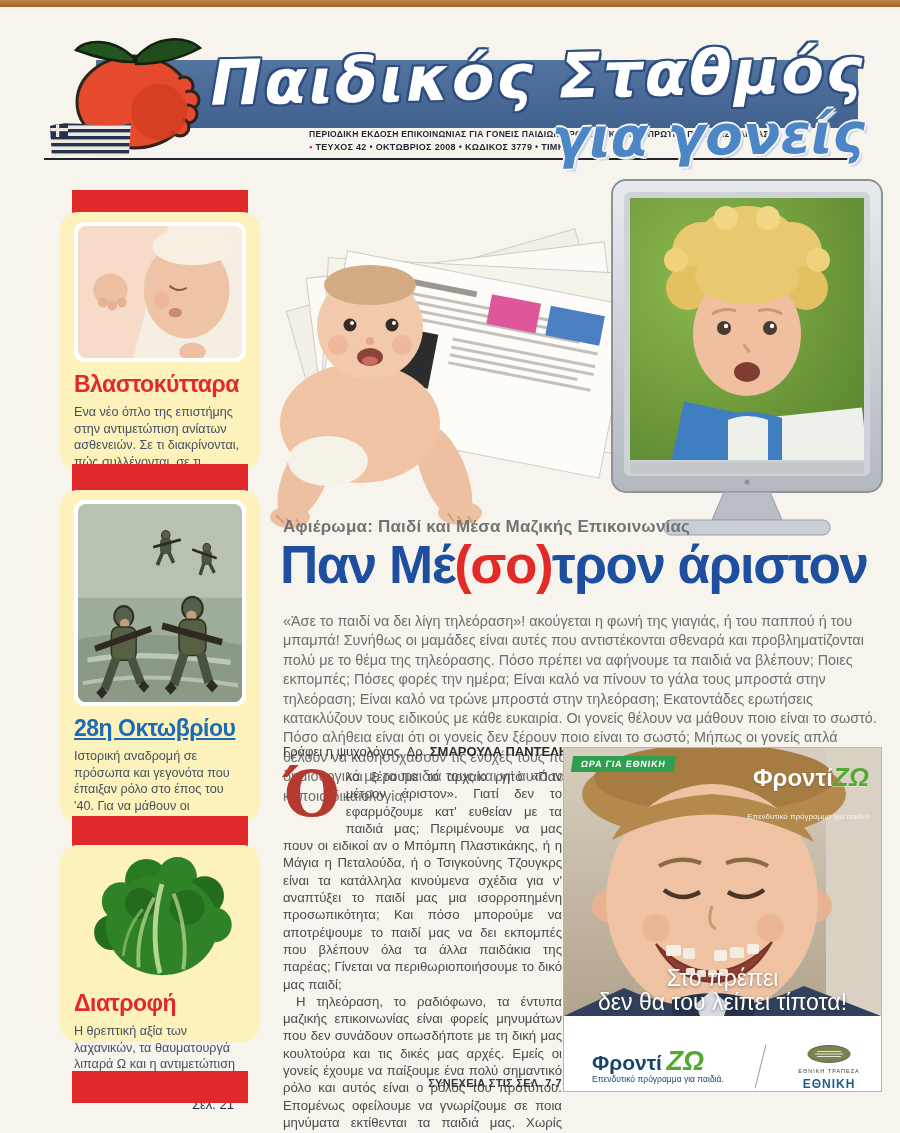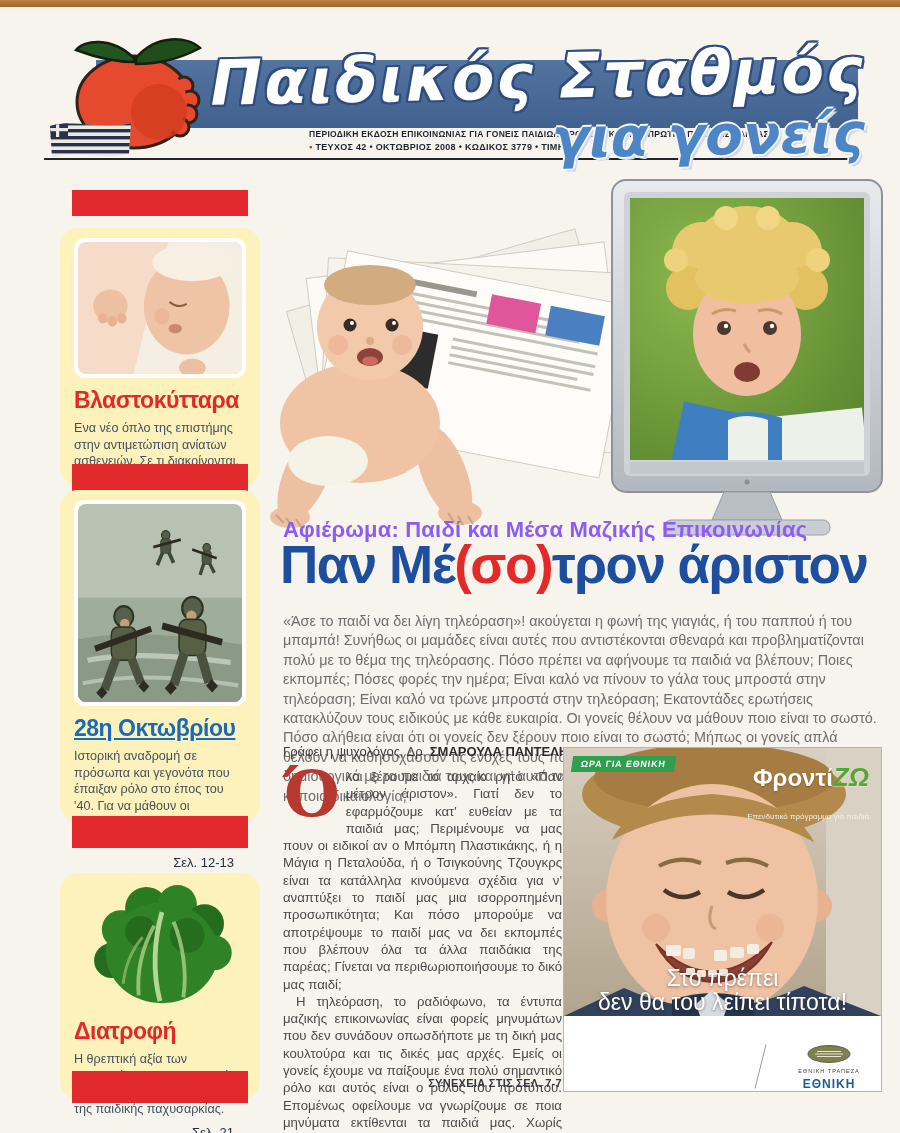--- a/index.html
+++ b/index.html
@@ -42,22 +42,22 @@
   .t-red { color:#e1292b; } .t-blue { color:#1a6ab8;text-decoration:underline; }
   .side-card p { font-size:12.6px; line-height:16.5px; color:#445061; margin-top:6px; }
   .page-ref { font-size:13px; font-weight:normal; color:#22303f; text-align:right;
               padding-right:12px; margin-top:8px; }
 
   
   .hero-news { position:absolute; left:248px; top:205px; }
   .hero-tv   { position:absolute; left:606px; top:176px; }
 
   
-  .kicker { position:absolute; left:283px; top:517px; font-size:22px; font-weight:bold;
-            color:#8b5cf6; letter-spacing:.2px; }
+  .kicker { position:absolute; left:283px; top:517px; font-size:17px; font-weight:bold;
+            color:#737373; letter-spacing:.2px; }
   .headline { position:absolute; left:280px; top:534px; width:600px; font-size:53px;
               font-weight:800; letter-spacing:-1.5px; color:#1d4f9e; white-space:nowrap; }
   .headline .hl-red { color:#e22a28; }
   .intro { position:absolute; left:283px; top:612px; width:594px; font-size:14.4px;
            line-height:19.4px; color:#6e6e6e; text-align:left; }
   .byline { position:absolute; left:283px; top:744px; font-size:13px; color:#3c3c3c; }
   .byline b { color:#2b2b2b; }
   .article { position:absolute; left:283px; top:768px; width:279px; font-size:13.2px;
              line-height:17.3px; color:#4a4a4a; text-align:justify; }
   .article .dropcap { float:left; font-family:"DejaVu Serif", serif; font-weight:bold;
@@ -153,21 +153,21 @@
   <div class="masthead-title">Παιδικός Σταθμός</div>
   <div class="tagline">ΠΕΡΙΟΔΙΚΗ ΕΚΔΟΣΗ ΕΠΙΚΟΙΝΩΝΙΑΣ ΓΙΑ ΓΟΝΕΙΣ ΠΑΙΔΙΩΝ ΠΡΟΣΧΟΛΙΚΗΣ ΚΑΙ ΠΡΩΤΗΣ ΠΑΙΔΙΚΗΣ ΗΛΙΚΙΑΣ</div>
   <div class="issueline">
     <span class="bullet">▪</span><span>ΤΕΥΧΟΣ 42 • ΟΚΤΩΒΡΙΟΣ 2008 • ΚΩΔΙΚΟΣ 3779 • ΤΙΜΗ 2 €</span>
   </div>
   <div class="head-rule"></div>
   <div class="gia-goneis">για γονείς</div>
 
   <div class="red-bar" style="top:190px;height:26px;"></div>
 
-  <div class="side-card" style="top:228px;height:258px;">
+  <div class="side-card" style="top:212px;height:258px;">
     <div class="photo-frame">
       <svg viewBox="0 0 172 128" height="132" preserveAspectRatio="none">
         <rect width="172" height="128" fill="#f6dcc8"></rect>
         <path d="M95,0 L172,0 L172,128 L58,128 C70,88 80,40 95,0 Z" fill="#f4efe2"></path>
         <ellipse cx="114" cy="62" rx="45" ry="47" fill="#efc3a6"></ellipse>
         <ellipse cx="120" cy="20" rx="42" ry="18" fill="#f7efe2"></ellipse>
         <path d="M96,58 q9,7 18,2" stroke="#8a5a43" stroke-width="2" fill="none"></path>
         <ellipse cx="102" cy="84" rx="7" ry="4.5" fill="#c98a74"></ellipse>
         <circle cx="88" cy="72" r="8" fill="#e8a98c" opacity=".5"></circle>
         <ellipse cx="34" cy="62" rx="18" ry="16" fill="#eec0a2"></ellipse>
@@ -222,21 +222,21 @@
         </g>
       </svg>
     </div>
     <h2 class="t-blue">28η Οκτωβρίου</h2>
     <p>Ιστορική αναδρομή σε πρόσωπα και γεγονότα που έπαιξαν ρόλο στο έπος του '40. Για να μάθουν οι μικρότεροι και να θυμηθούν οι μεγαλύτεροι...</p>
     <div class="page-ref">Σελ. 12-13</div>
   </div>
 
   <div class="red-bar" style="top:816px;height:32px;"></div>
 
-  <div class="side-card" style="top:845px;height:226px;margin-top:28px;">
+  <div class="side-card" style="top:845px;height:197px;">
     <div class="photo-bare">
       <svg viewBox="0 0 160 130" height="126" preserveAspectRatio="xMidYMid meet" style="width:100%;">
         <g>
           <circle cx="40" cy="48" r="20" fill="#2f8326"></circle>
             <circle cx="66" cy="26" r="22" fill="#2a7a22"></circle>
           <circle cx="98" cy="22" r="20" fill="#2f8326"></circle>
             <circle cx="126" cy="42" r="20" fill="#256d1e"></circle>
           <circle cx="136" cy="72" r="18" fill="#2f8326"></circle>
             <circle cx="30" cy="80" r="18" fill="#256d1e"></circle>
           <ellipse cx="82" cy="72" rx="58" ry="52" fill="#2f8326"></ellipse>
@@ -415,20 +415,25 @@
     <div class="ad-badge">ΩΡΑ ΓΙΑ ΕΘΝΙΚΗ</div>
     <div class="ad-brand">
       <span class="b1">Φροντί</span><span class="b2">ΖΩ</span>
       <div class="bsub">Επενδυτικό πρόγραμμα για παιδιά</div>
     </div>
     <div class="ad-headline">
       <div class="l1">Στο πρέπει</div>
       <div class="l2">δεν θα του λείπει τίποτα!</div>
     </div>
     <div class="ad-footer">
+      <div class="f-brand">
+        <span class="fb1">Φροντί</span>
+        <span class="fb2">ΖΩ</span>
+        <div class="fbsub">Επενδυτικό πρόγραμμα για παιδιά.</div>
+      </div>
       <div class="f-divider"></div>
       <div class="f-bank">
         <svg width="44" height="18" viewBox="0 0 44 18">
           <ellipse cx="22" cy="9" rx="21" ry="8.5" fill="#7d8051" stroke="#5f6240"></ellipse>
           <path d="M8,9 H36 M10,6.5 H34 M10,11.5 H34" stroke="#e8e6d8" stroke-width="1"></path>
         </svg>
         <div class="bank-small">ΕΘΝΙΚΗ ΤΡΑΠΕΖΑ</div>
         <div class="bank-name">ΕΘΝΙΚΗ</div>
       </div>
     </div>

